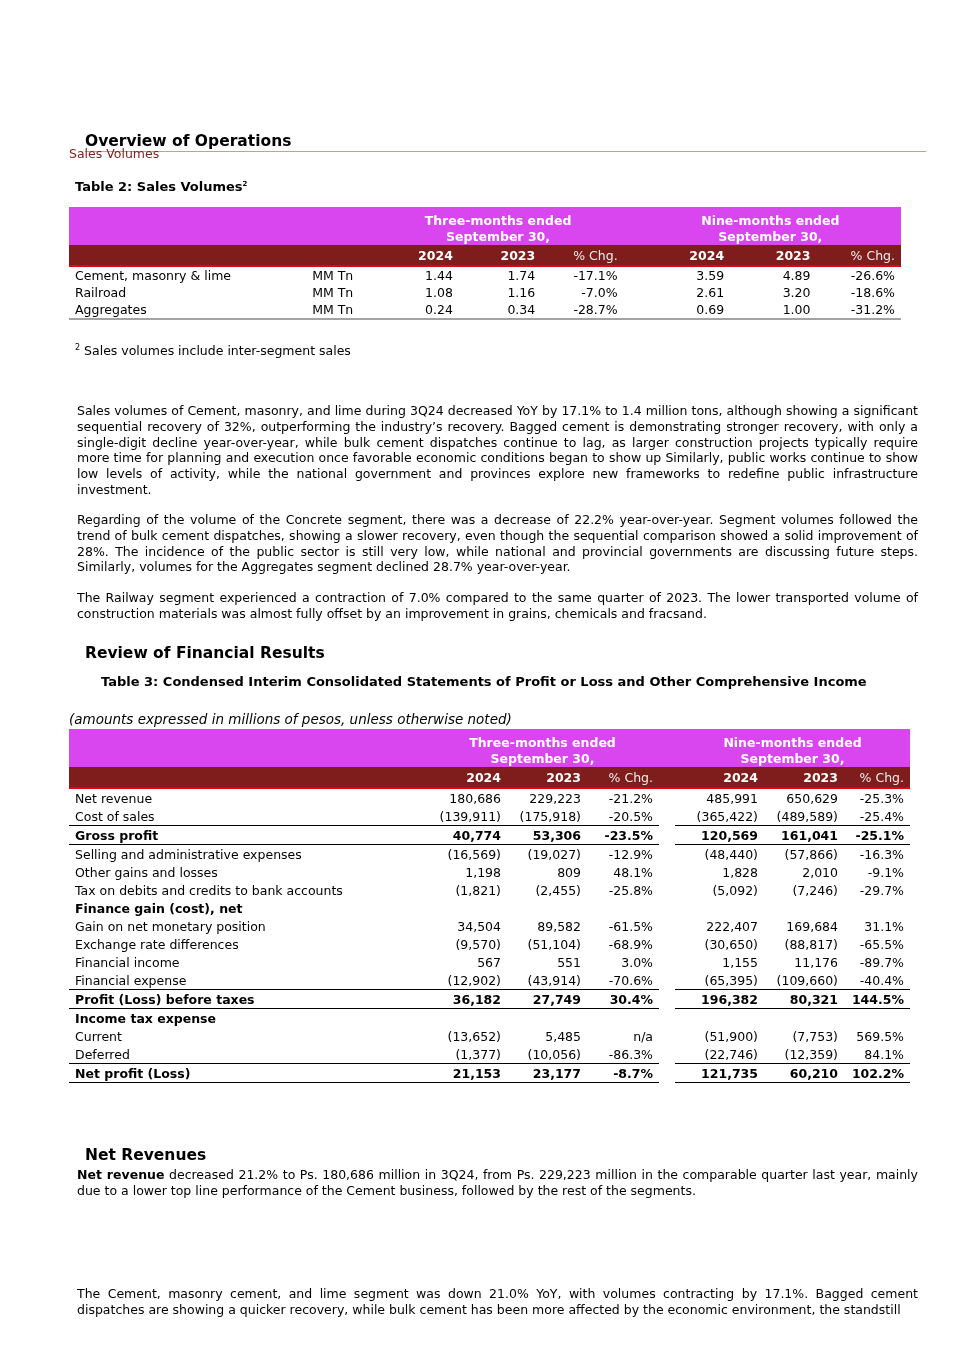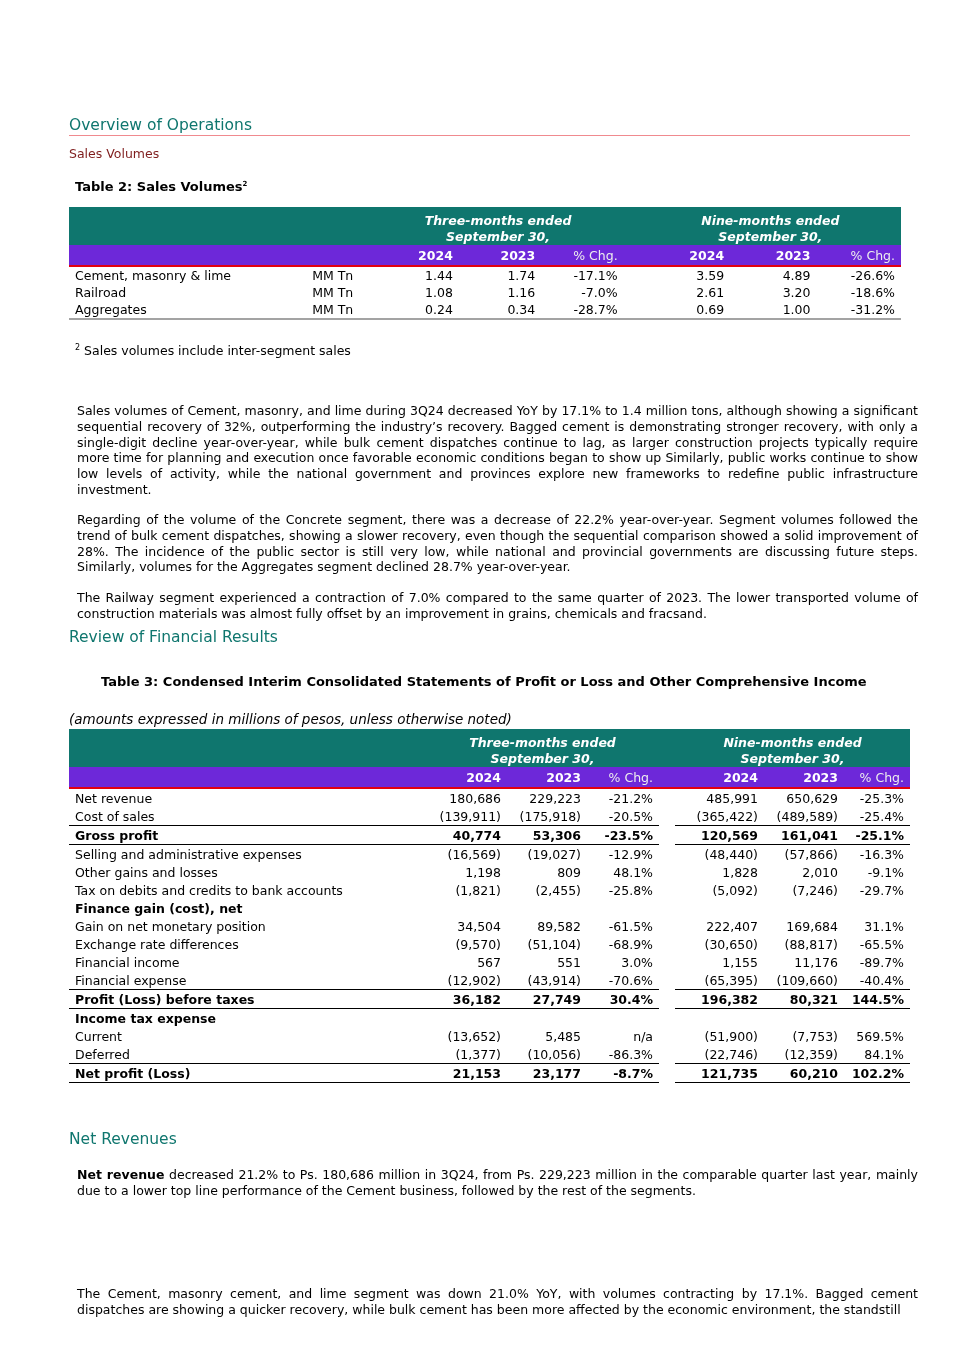--- a/index.html
+++ b/index.html
@@ -1,28 +1,28 @@
 <!DOCTYPE html>
 <html><head>
 <meta charset="utf-8">
 <style>
   html, body { margin: 0; padding: 0; background: #ffffff; }
   body { width: 965px; height: 1365px; position: relative; font-family: "DejaVu Sans", sans-serif; color: #000; overflow: hidden; }
   .page { position: absolute; left: 69px; top: 0; width: 841px; }
-  .h-section { color: #0f766e; font-weight: normal; font-size: 15.5px; margin: 0; }
+  .h-section { color: #000000; font-weight: bold; font-size: 15.5px; margin: 16px; }
   .h-overview { position: absolute; top: 116px; left: 0; width: 841px; border-bottom: 1px solid #f08a8f; padding-bottom: 1px; }
   .sub-red { position: absolute; top: 146px; left: 0; color: #7f1d1d; font-size: 12.5px; }
   .tbl-title { position: absolute; left: 6px; font-weight: bold; font-size: 13px; }
   .tbl-title sup { font-size: 7px; }
   table { border-collapse: collapse; font-size: 12.5px; }
   .t2 { position: absolute; top: 207px; left: 0; width: 832px; }
   .t3 { position: absolute; top: 729px; left: 0; width: 841px; }
   th { color: #fff; font-weight: bold; padding: 0; }
-  .hdr1 td, .hdr1 th { background: #0f766e; font-style: italic; }
-  .hdr2 td, .hdr2 th { background: #6d28d9; }
+  .hdr1 td, .hdr1 th { background: #d946ef; }
+  .hdr2 td, .hdr2 th { background: #7f1d1d; }
   .hdr2 { border-bottom: 2px solid #e3000f; }
   .grp { text-align: center; line-height: 16px; padding-top: 6px; padding-bottom: 0; }
   .grp span { display: block; }
   .ycol { text-align: right; padding-right: 6px; height: 20px; }
   .pct-h { font-weight: normal; color: #eee; }
   td { padding: 0 6px; white-space: nowrap; }
   td.num { text-align: right; }
   .t2 td { height: 17px; }
   .t3 td { height: 18px; }
   .t2 tbody tr:last-child td { border-bottom: 2px solid #a3a3a3; }

